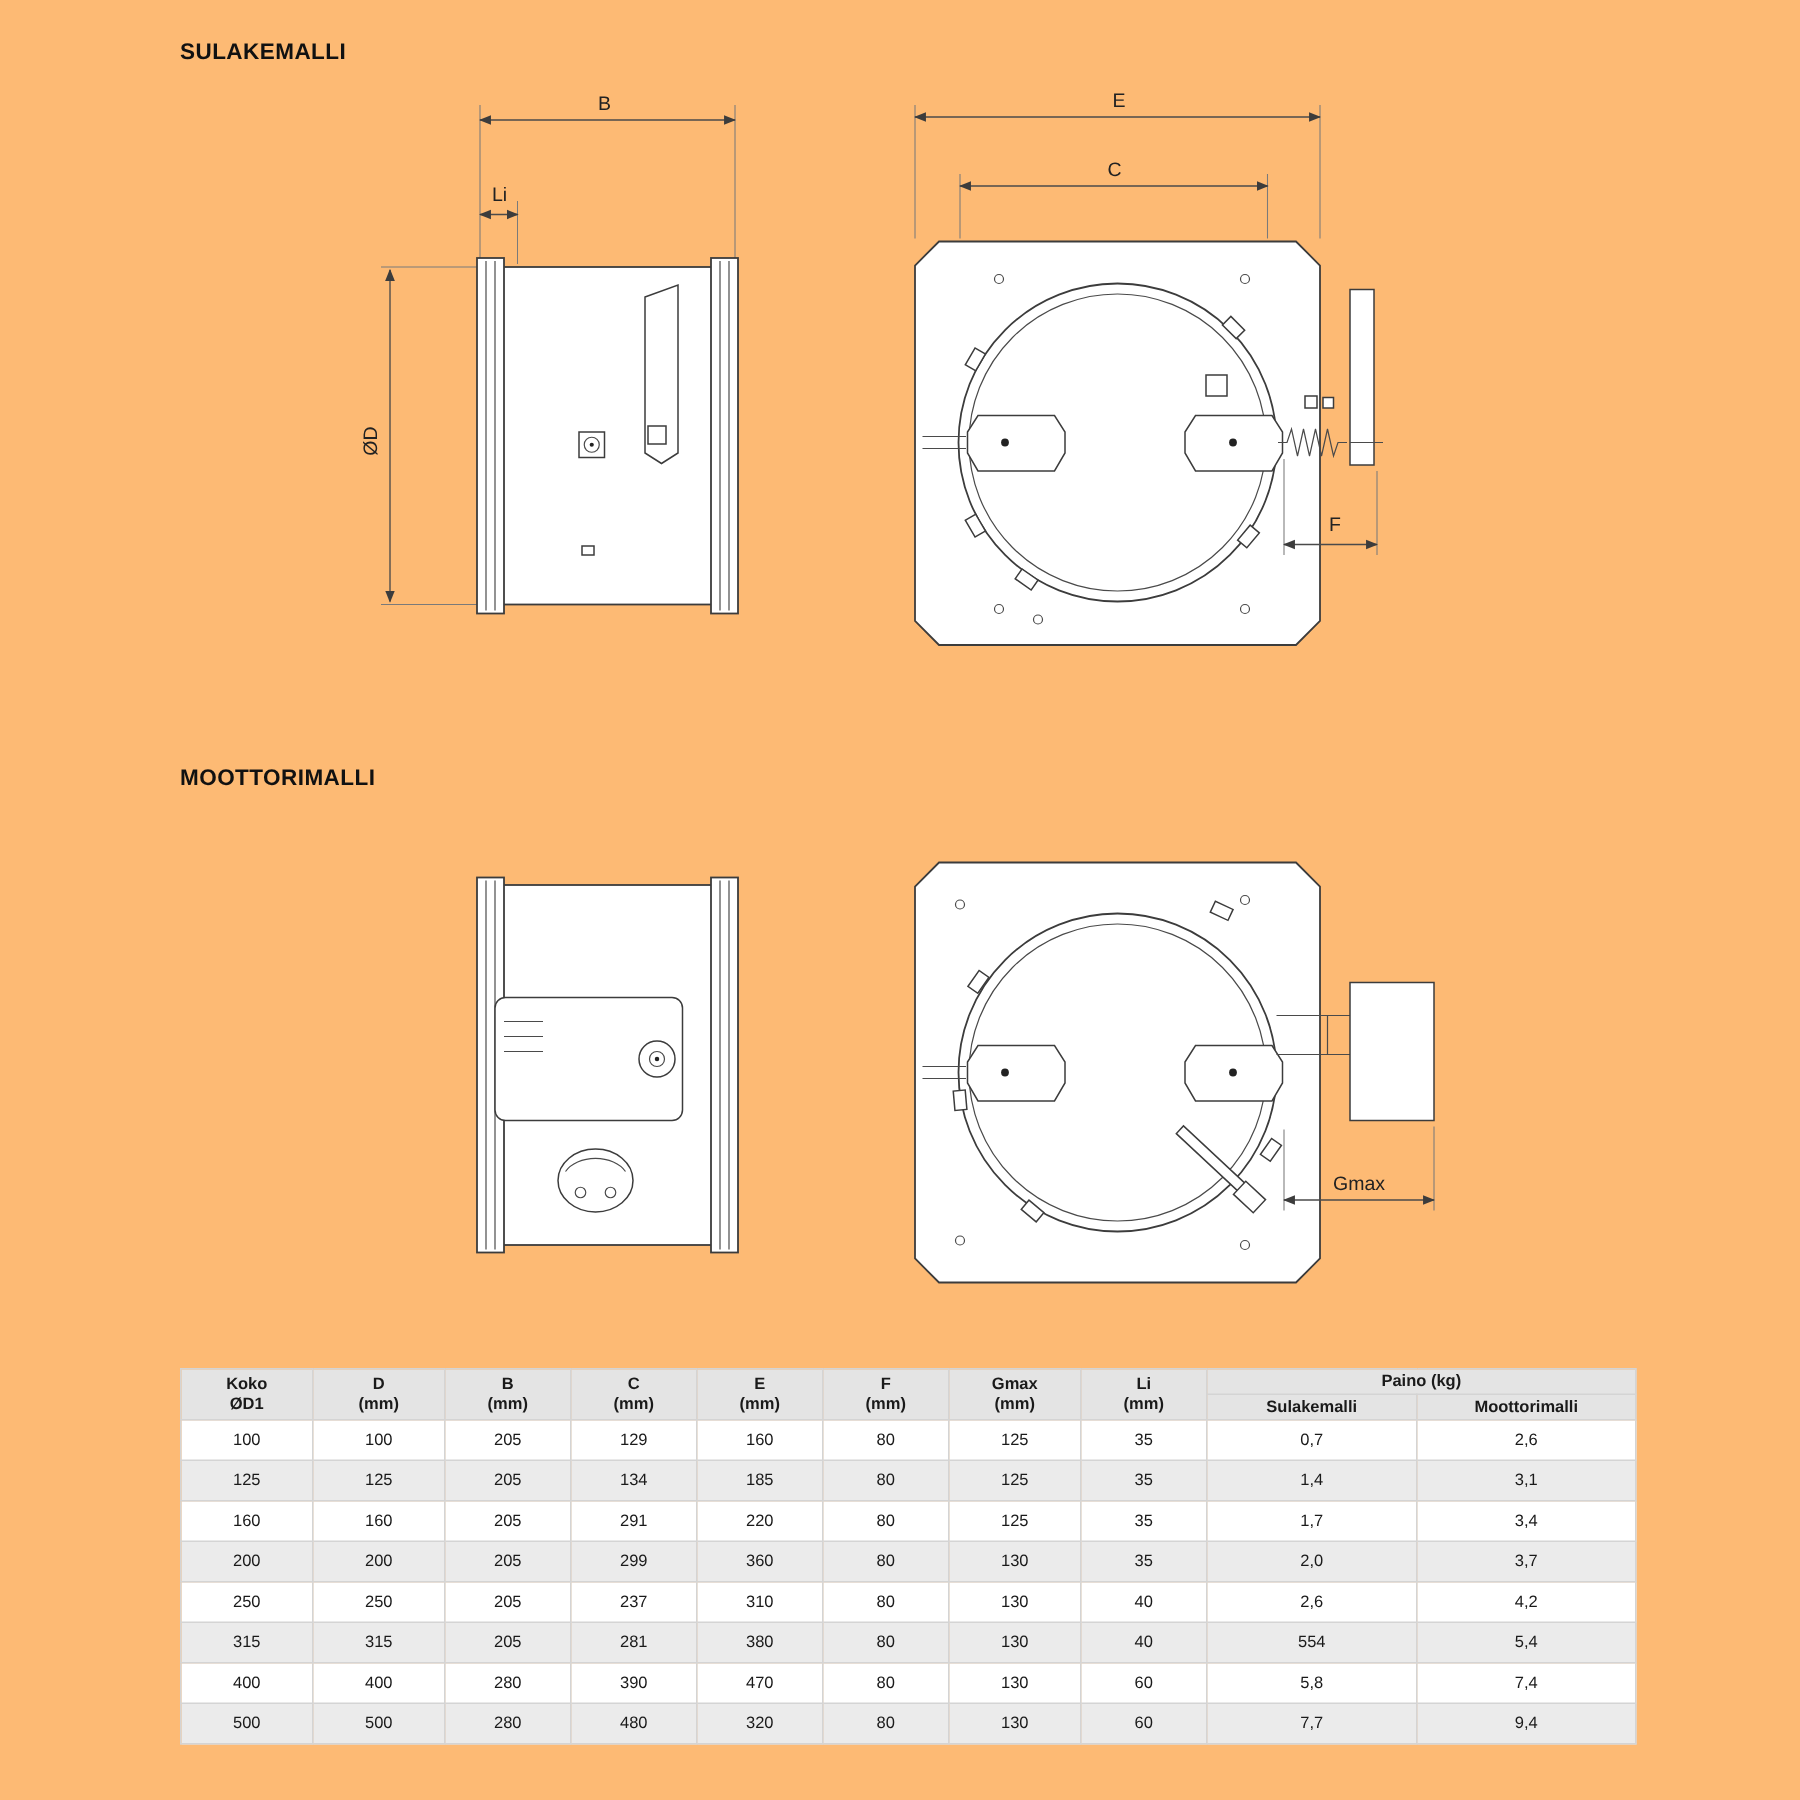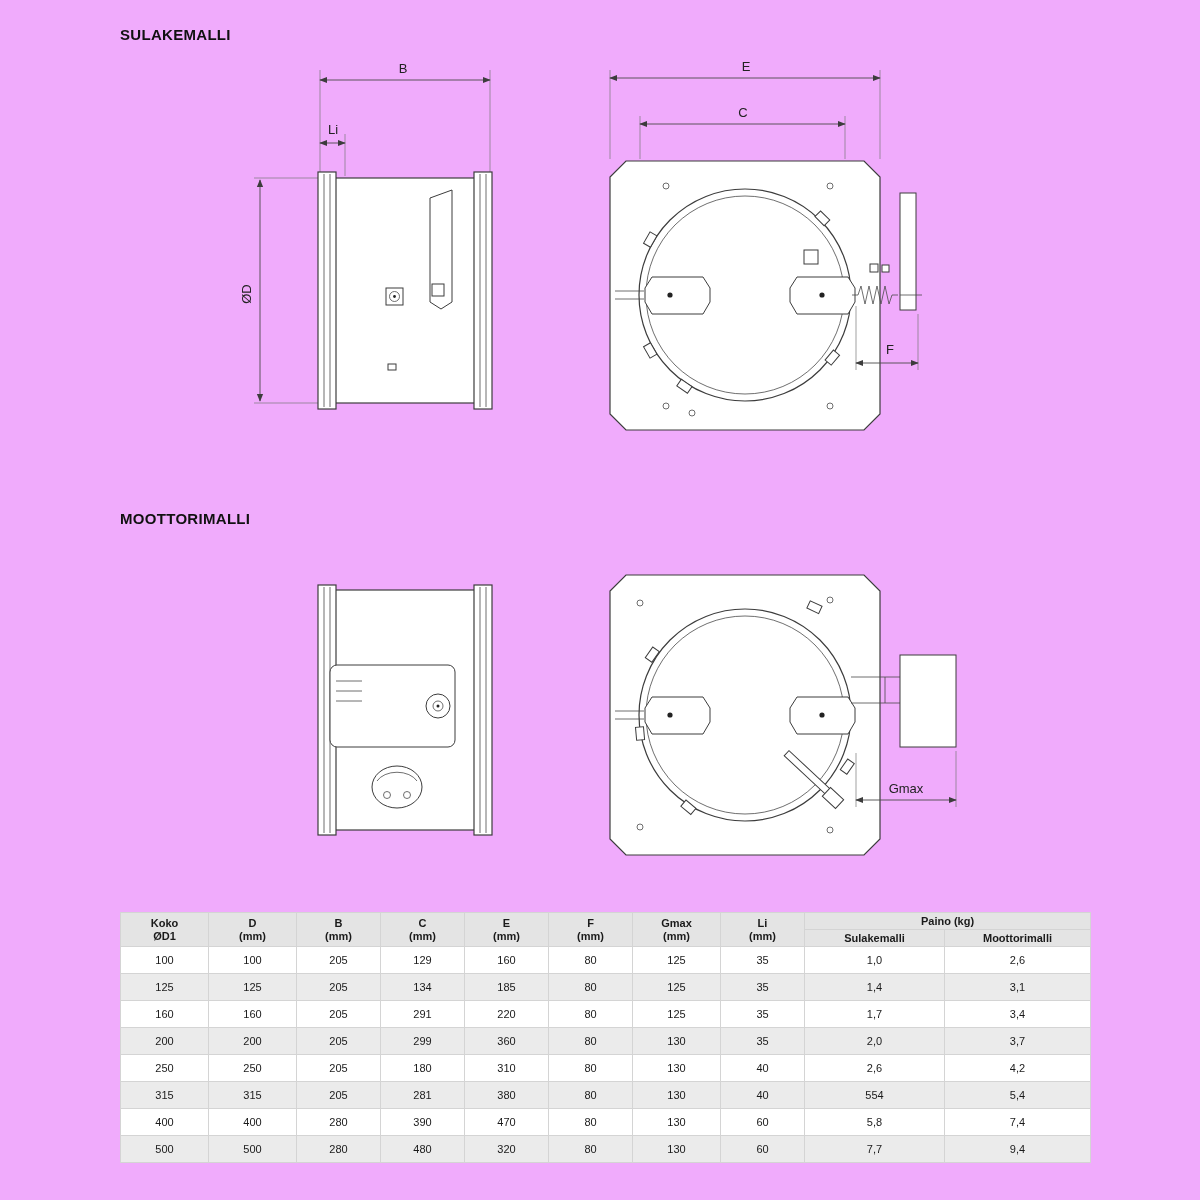--- a/index.html
+++ b/index.html
@@ -1,16 +1,16 @@
 <!DOCTYPE html>
 <html><head>
 <meta charset="utf-8">
 <style>
   html,body{margin:0;padding:0;background:#fff;}
-  #page{position:relative;width:1200px;height:1200px;background:#f0abfc;overflow:hidden;
+  #page{position:relative;width:1200px;height:1200px;background:#fdba74;overflow:hidden;
         font-family:"Liberation Sans",sans-serif;color:#1a1a1a;}
   .section-title{position:absolute;font-weight:bold;font-size:15px;letter-spacing:.3px;color:#111;}
   #title-sulake{left:120px;top:26px;}
   #title-moottori{left:120px;top:510px;}
   .drawing{position:absolute;}
   #svg-sulake-side{left:230px;top:58px;}
   #svg-sulake-front{left:600px;top:58px;}
   #svg-moottori-side{left:230px;top:555px;}
   #svg-moottori-front{left:600px;top:555px;}
   svg text{font-family:"Liberation Sans",sans-serif;font-size:13px;fill:#222;}
@@ -287,21 +287,21 @@
       <tbody>
           <tr>
       <td>100</td>
       <td>100</td>
       <td>205</td>
       <td>129</td>
       <td>160</td>
       <td>80</td>
       <td>125</td>
       <td>35</td>
-      <td>1,0</td>
+      <td>0,7</td>
       <td>2,6</td>
     </tr>
           <tr>
       <td>125</td>
       <td>125</td>
       <td>205</td>
       <td>134</td>
       <td>185</td>
       <td>80</td>
       <td>125</td>
@@ -330,21 +330,21 @@
       <td>80</td>
       <td>130</td>
       <td>35</td>
       <td>2,0</td>
       <td>3,7</td>
     </tr>
           <tr>
       <td>250</td>
       <td>250</td>
       <td>205</td>
-      <td>180</td>
+      <td>237</td>
       <td>310</td>
       <td>80</td>
       <td>130</td>
       <td>40</td>
       <td>2,6</td>
       <td>4,2</td>
     </tr>
           <tr>
       <td>315</td>
       <td>315</td>

